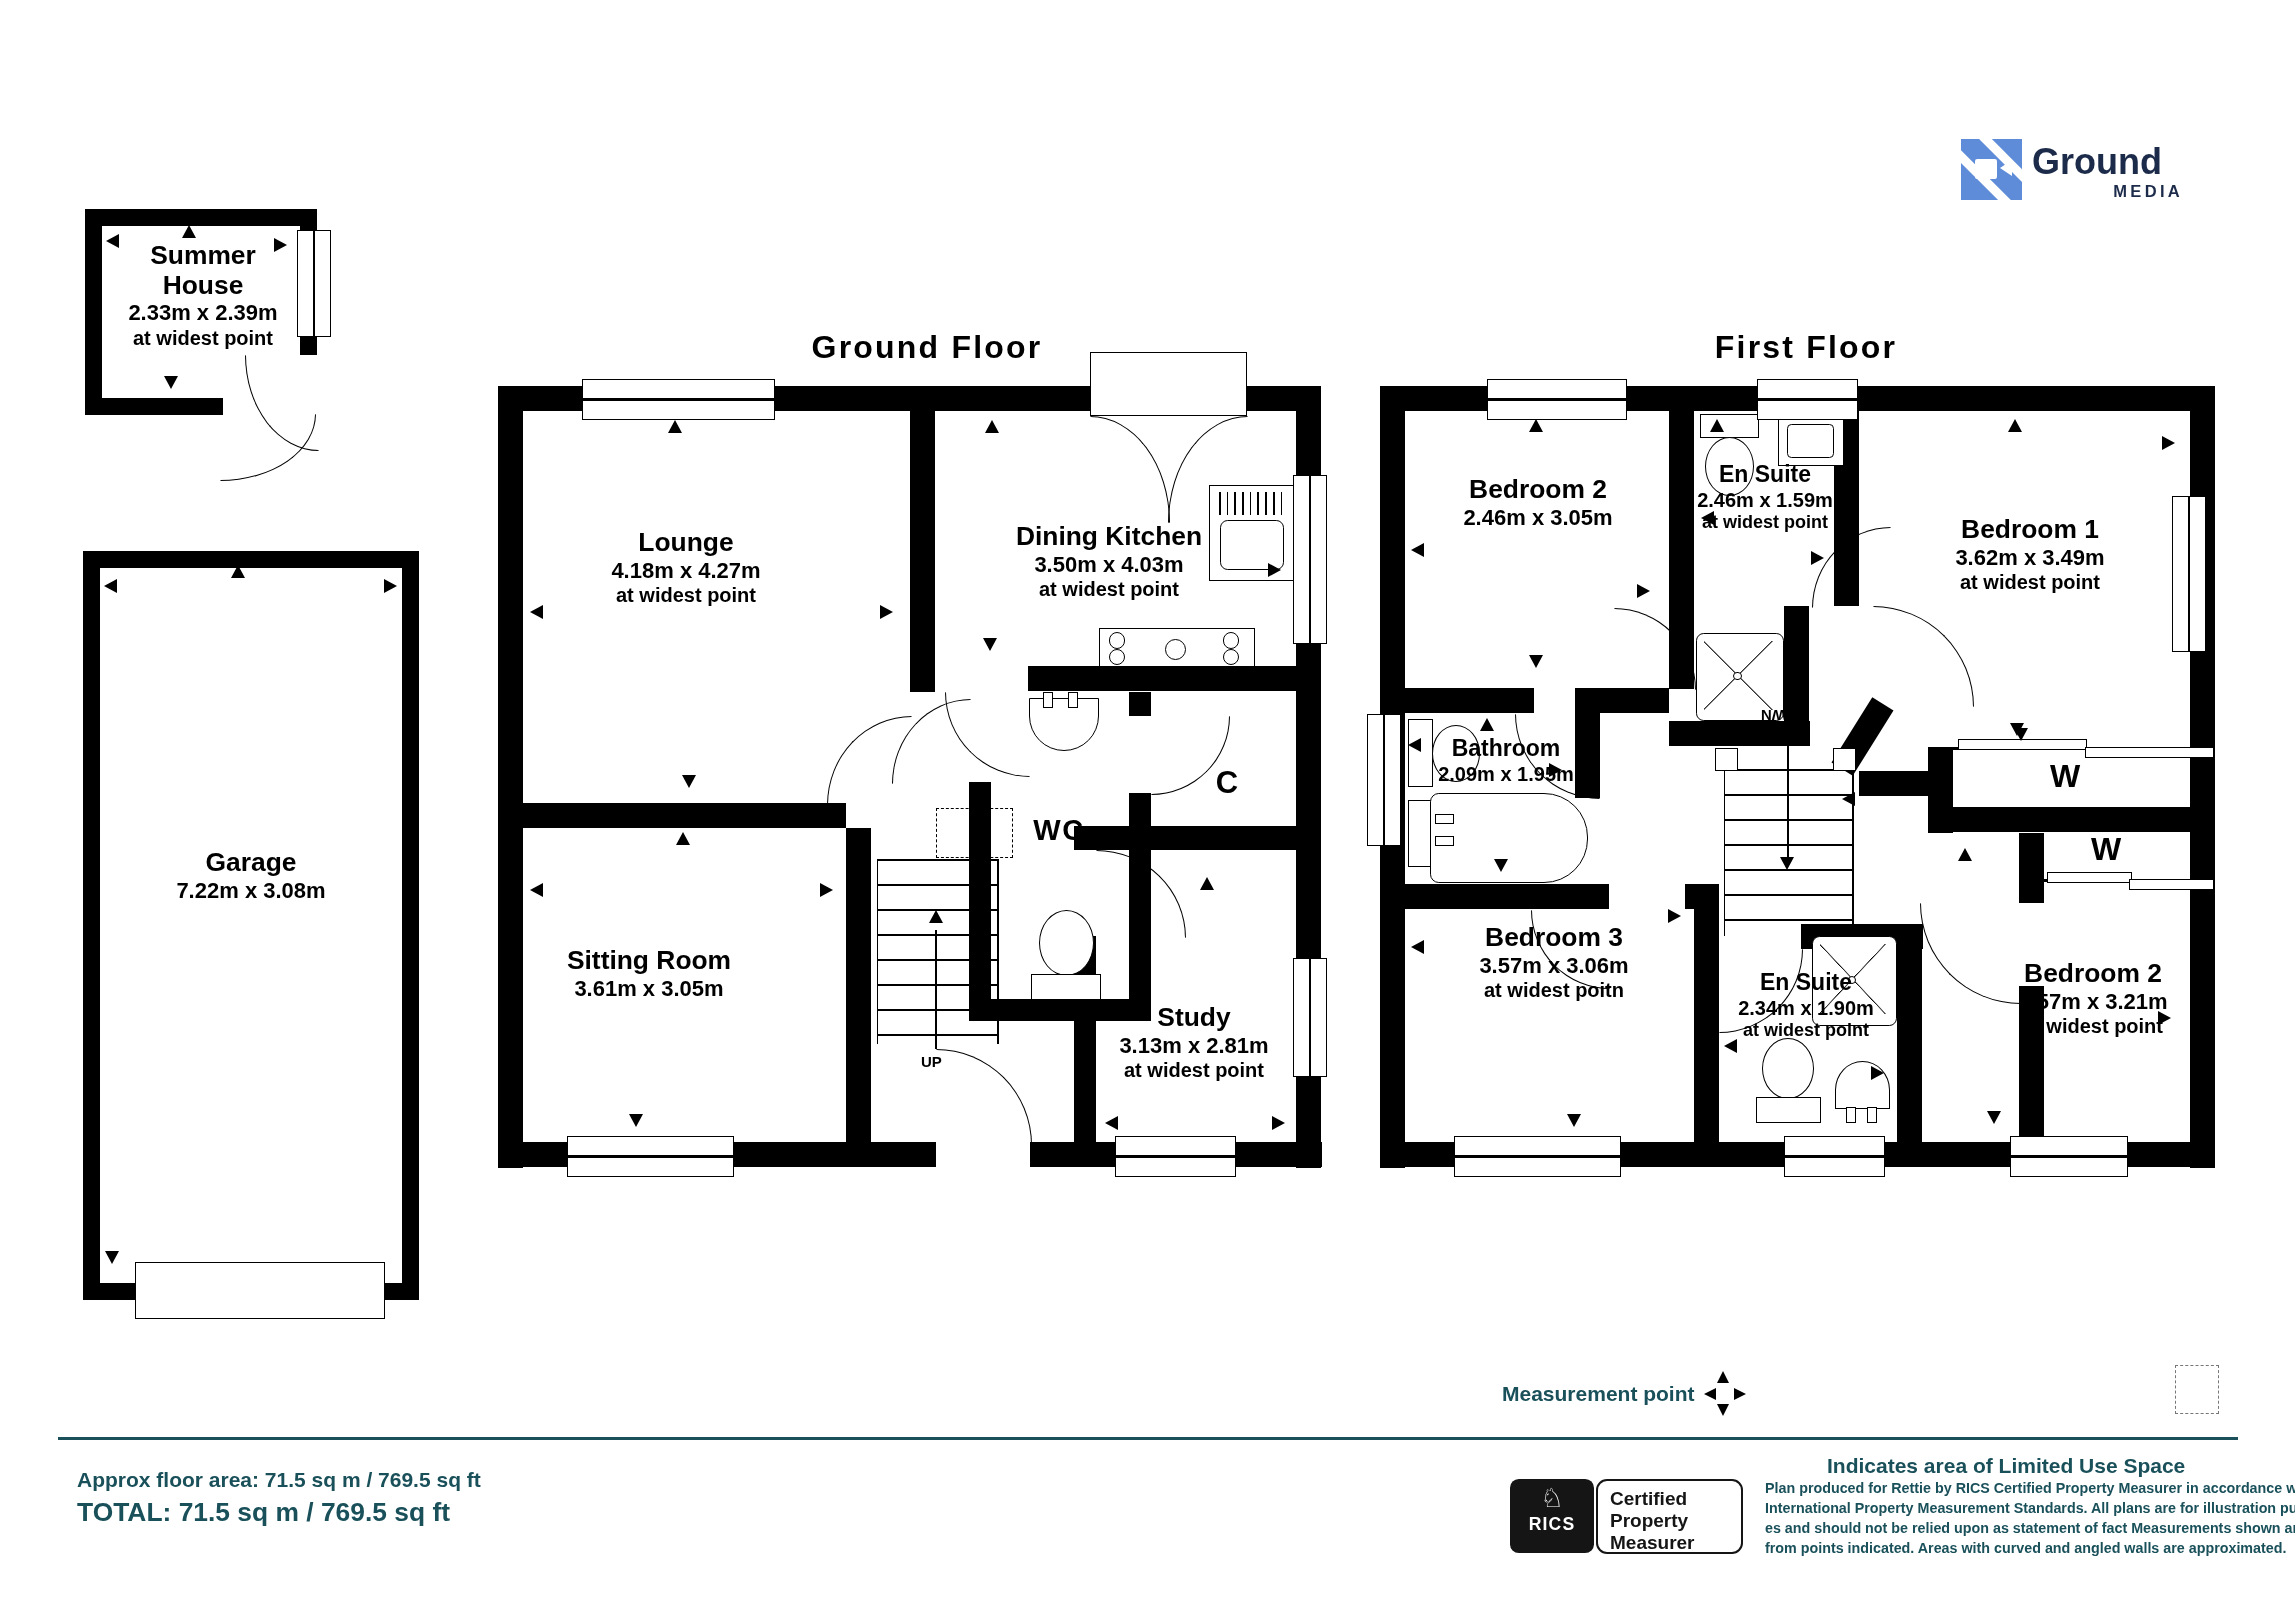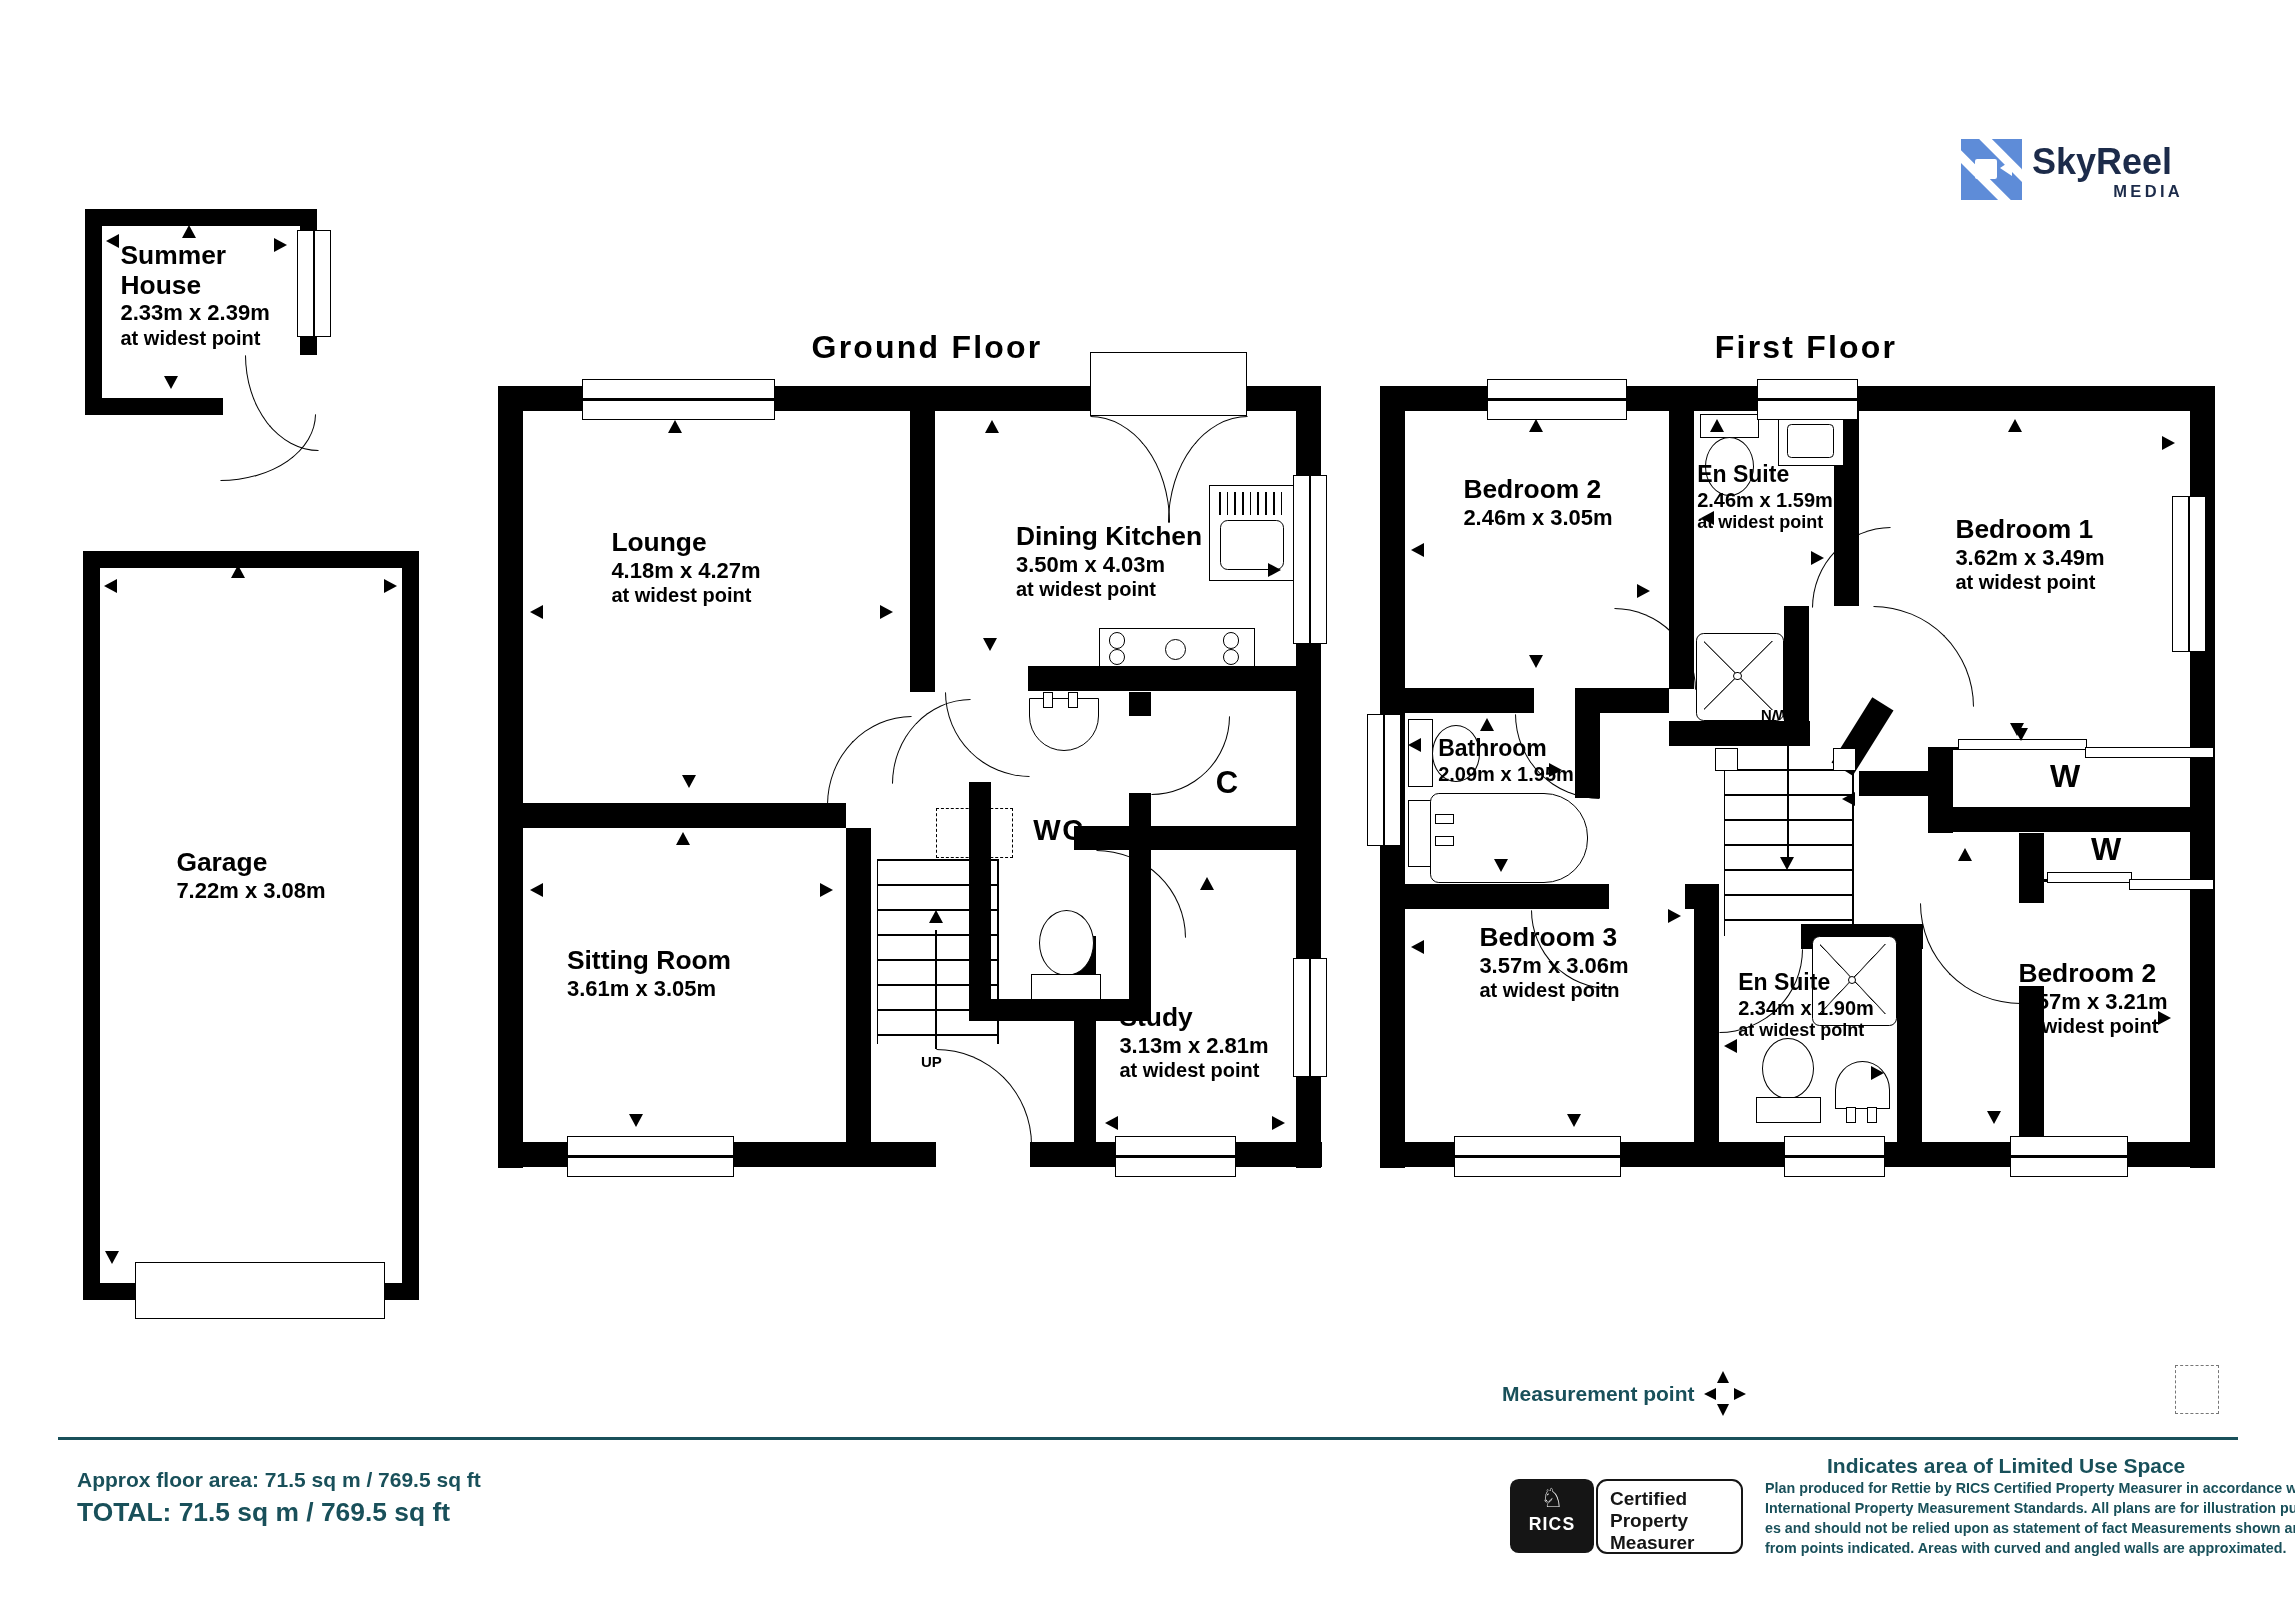--- a/index.html
+++ b/index.html
@@ -15,21 +15,21 @@
   .arc{position:absolute;border:1.7px solid transparent;z-index:3;}
   .arc.tr{border-top-color:#000;border-right-color:#000;border-top-right-radius:100%;}
   .arc.tl{border-top-color:#000;border-left-color:#000;border-top-left-radius:100%;}
   .arc.br{border-bottom-color:#000;border-right-color:#000;border-bottom-right-radius:100%;}
   .arc.bl{border-bottom-color:#000;border-left-color:#000;border-bottom-left-radius:100%;}
   .tri{position:absolute;width:0;height:0;z-index:7;}
   .tri.t{border-left:7.7px solid transparent;border-right:7.7px solid transparent;border-bottom:13.8px solid #000;}
   .tri.b{border-left:7.7px solid transparent;border-right:7.7px solid transparent;border-top:13.8px solid #000;}
   .tri.l{border-top:7.7px solid transparent;border-bottom:7.7px solid transparent;border-right:13.8px solid #000;}
   .tri.r{border-top:7.7px solid transparent;border-bottom:7.7px solid transparent;border-left:13.8px solid #000;}
-  .room-label{position:absolute;transform:translateX(-50%);font-weight:bold;z-index:8;white-space:nowrap;}
+  .room-label{position:absolute;transform:translateX(-50%);text-align:center;font-weight:bold;z-index:8;white-space:nowrap;}
   .rname{font-size:26.4px;line-height:1.12;}
   .rdims{font-size:22px;line-height:1.22;}
   .rnote{font-size:20px;line-height:1.15;}
   .sm .rname{font-size:23px;}
   .sm .rdims{font-size:20px;}
   .sm .rnote{font-size:18px;}
   .floor-title{position:absolute;transform:translateX(-50%);font-size:32px;font-weight:bold;letter-spacing:2.2px;z-index:8;white-space:nowrap;margin-left:17px;}
   .stairs{position:absolute;background:repeating-linear-gradient(to bottom,#000 0 2.2px,#fff 2.2px 25px);border-left:1.7px solid #000;border-right:2.8px double #000;z-index:3;}
   .dashbox{position:absolute;border:1.7px dashed #000;z-index:3;}
   .fx{position:absolute;border:1.7px solid #000;background:#fff;z-index:5;}
@@ -61,21 +61,21 @@
 <body>
 
 <div class="canvas">
 
   <div class="logo-icon" style="left:1961px;top:139px;width:61px;height:61px;">
     <span class="stripe abs" style="left:-22px;top:4.4px;width:110px;height:8.8px;"></span>
     <span class="stripe abs" style="left:-22px;top:46px;width:110px;height:8.8px;"></span>
     <span class="cam-body" style="left:14.3px;top:20px;width:22px;height:20px;"></span>
     <span class="cam-lens" style="left:39px;top:21px;"></span>
   </div>
-  <div class="abs" style="left:2032px;top:141px;font-size:36px;font-weight:800;color:#1C2B4A;z-index:8;">SkyReel</div>
+  <div class="abs" style="left:2032px;top:141px;font-size:36px;font-weight:800;color:#1C2B4A;z-index:8;">Ground</div>
   <div class="abs" style="left:2033px;top:182px;width:150px;text-align:right;font-size:16.5px;font-weight:800;letter-spacing:3.3px;color:#1C2B4A;z-index:8;">MEDIA</div>
 
   <div class="wall" style="left:85px;top:209px;width:231px;height:16.5px;"></div>
   <div class="wall" style="left:85px;top:209px;width:16.5px;height:205px;"></div>
   <div class="wall" style="left:85px;top:398px;width:138px;height:16.5px;"></div>
   <div class="wall" style="left:300px;top:209px;width:16.5px;height:146px;"></div>
   <div class="win v" style="left:297px;top:230px;width:32px;height:105px;"></div>
   <div class="arc br" style="left:220px;top:414px;width:94px;height:65px;"></div>
   <div class="arc bl" style="left:245px;top:355px;width:72px;height:94px;"></div>
   <div class="tri t" style="left:182px;top:225px;"></div>

